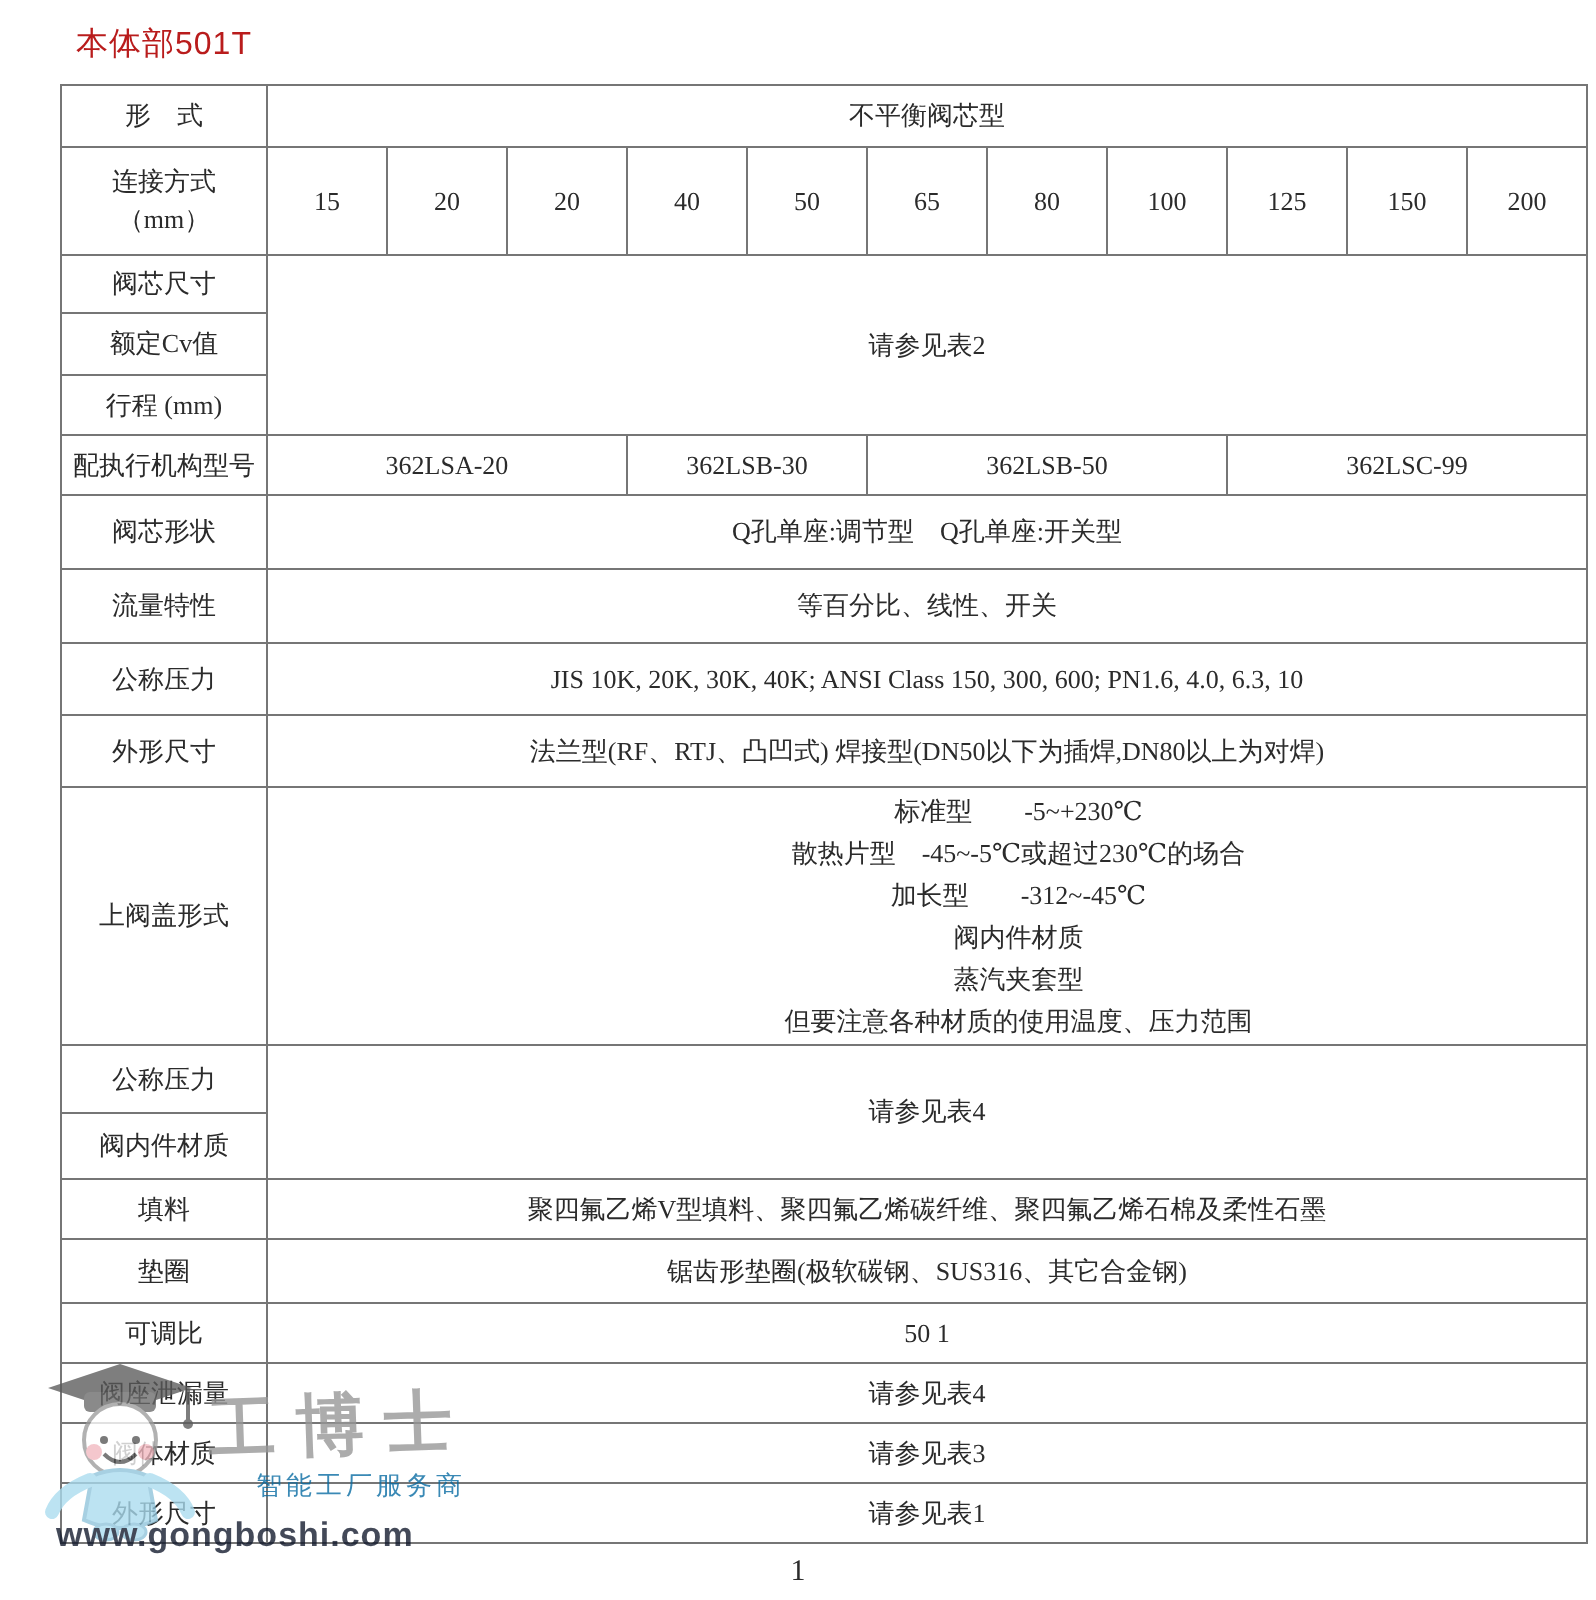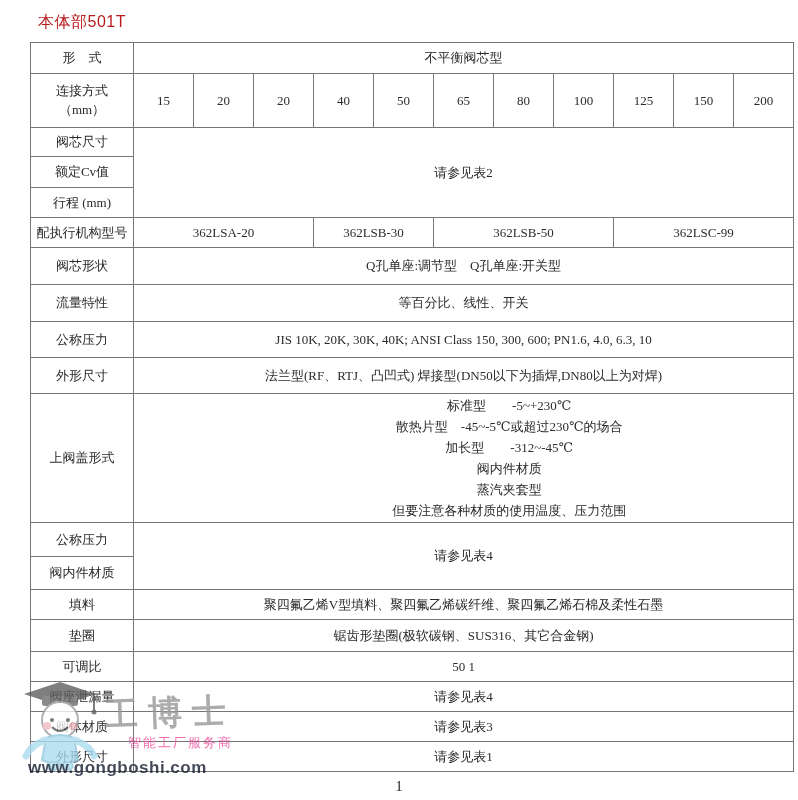--- a/index.html
+++ b/index.html
@@ -41,21 +41,21 @@
   }
   .wm-mascot { position:absolute; left:4px; top:8px; }
   .wm-brand {
     position:absolute; left:92px; top:22px;
     font-size:34px; color:#969696; letter-spacing:10px;
     font-weight:bold; transform:rotate(-2deg);
     font-family:"Liberation Serif","DejaVu Serif",serif;
   }
   .wm-tagline {
     position:absolute; left:116px; top:66px;
-    font-size:13px; color:#ec4899; letter-spacing:2px;
+    font-size:13px; color:#0369a1; letter-spacing:2px;
     font-family:"Liberation Sans","DejaVu Sans",sans-serif;
   }
   .wm-url {
     position:absolute; left:16px; top:90px;
     font-size:17px; color:#0f172a; font-weight:bold; letter-spacing:0.5px;
     font-family:"Liberation Sans","DejaVu Sans",sans-serif;
   }
 
   .page-number {
     position:absolute; left:0; top:778px; width:798px;

